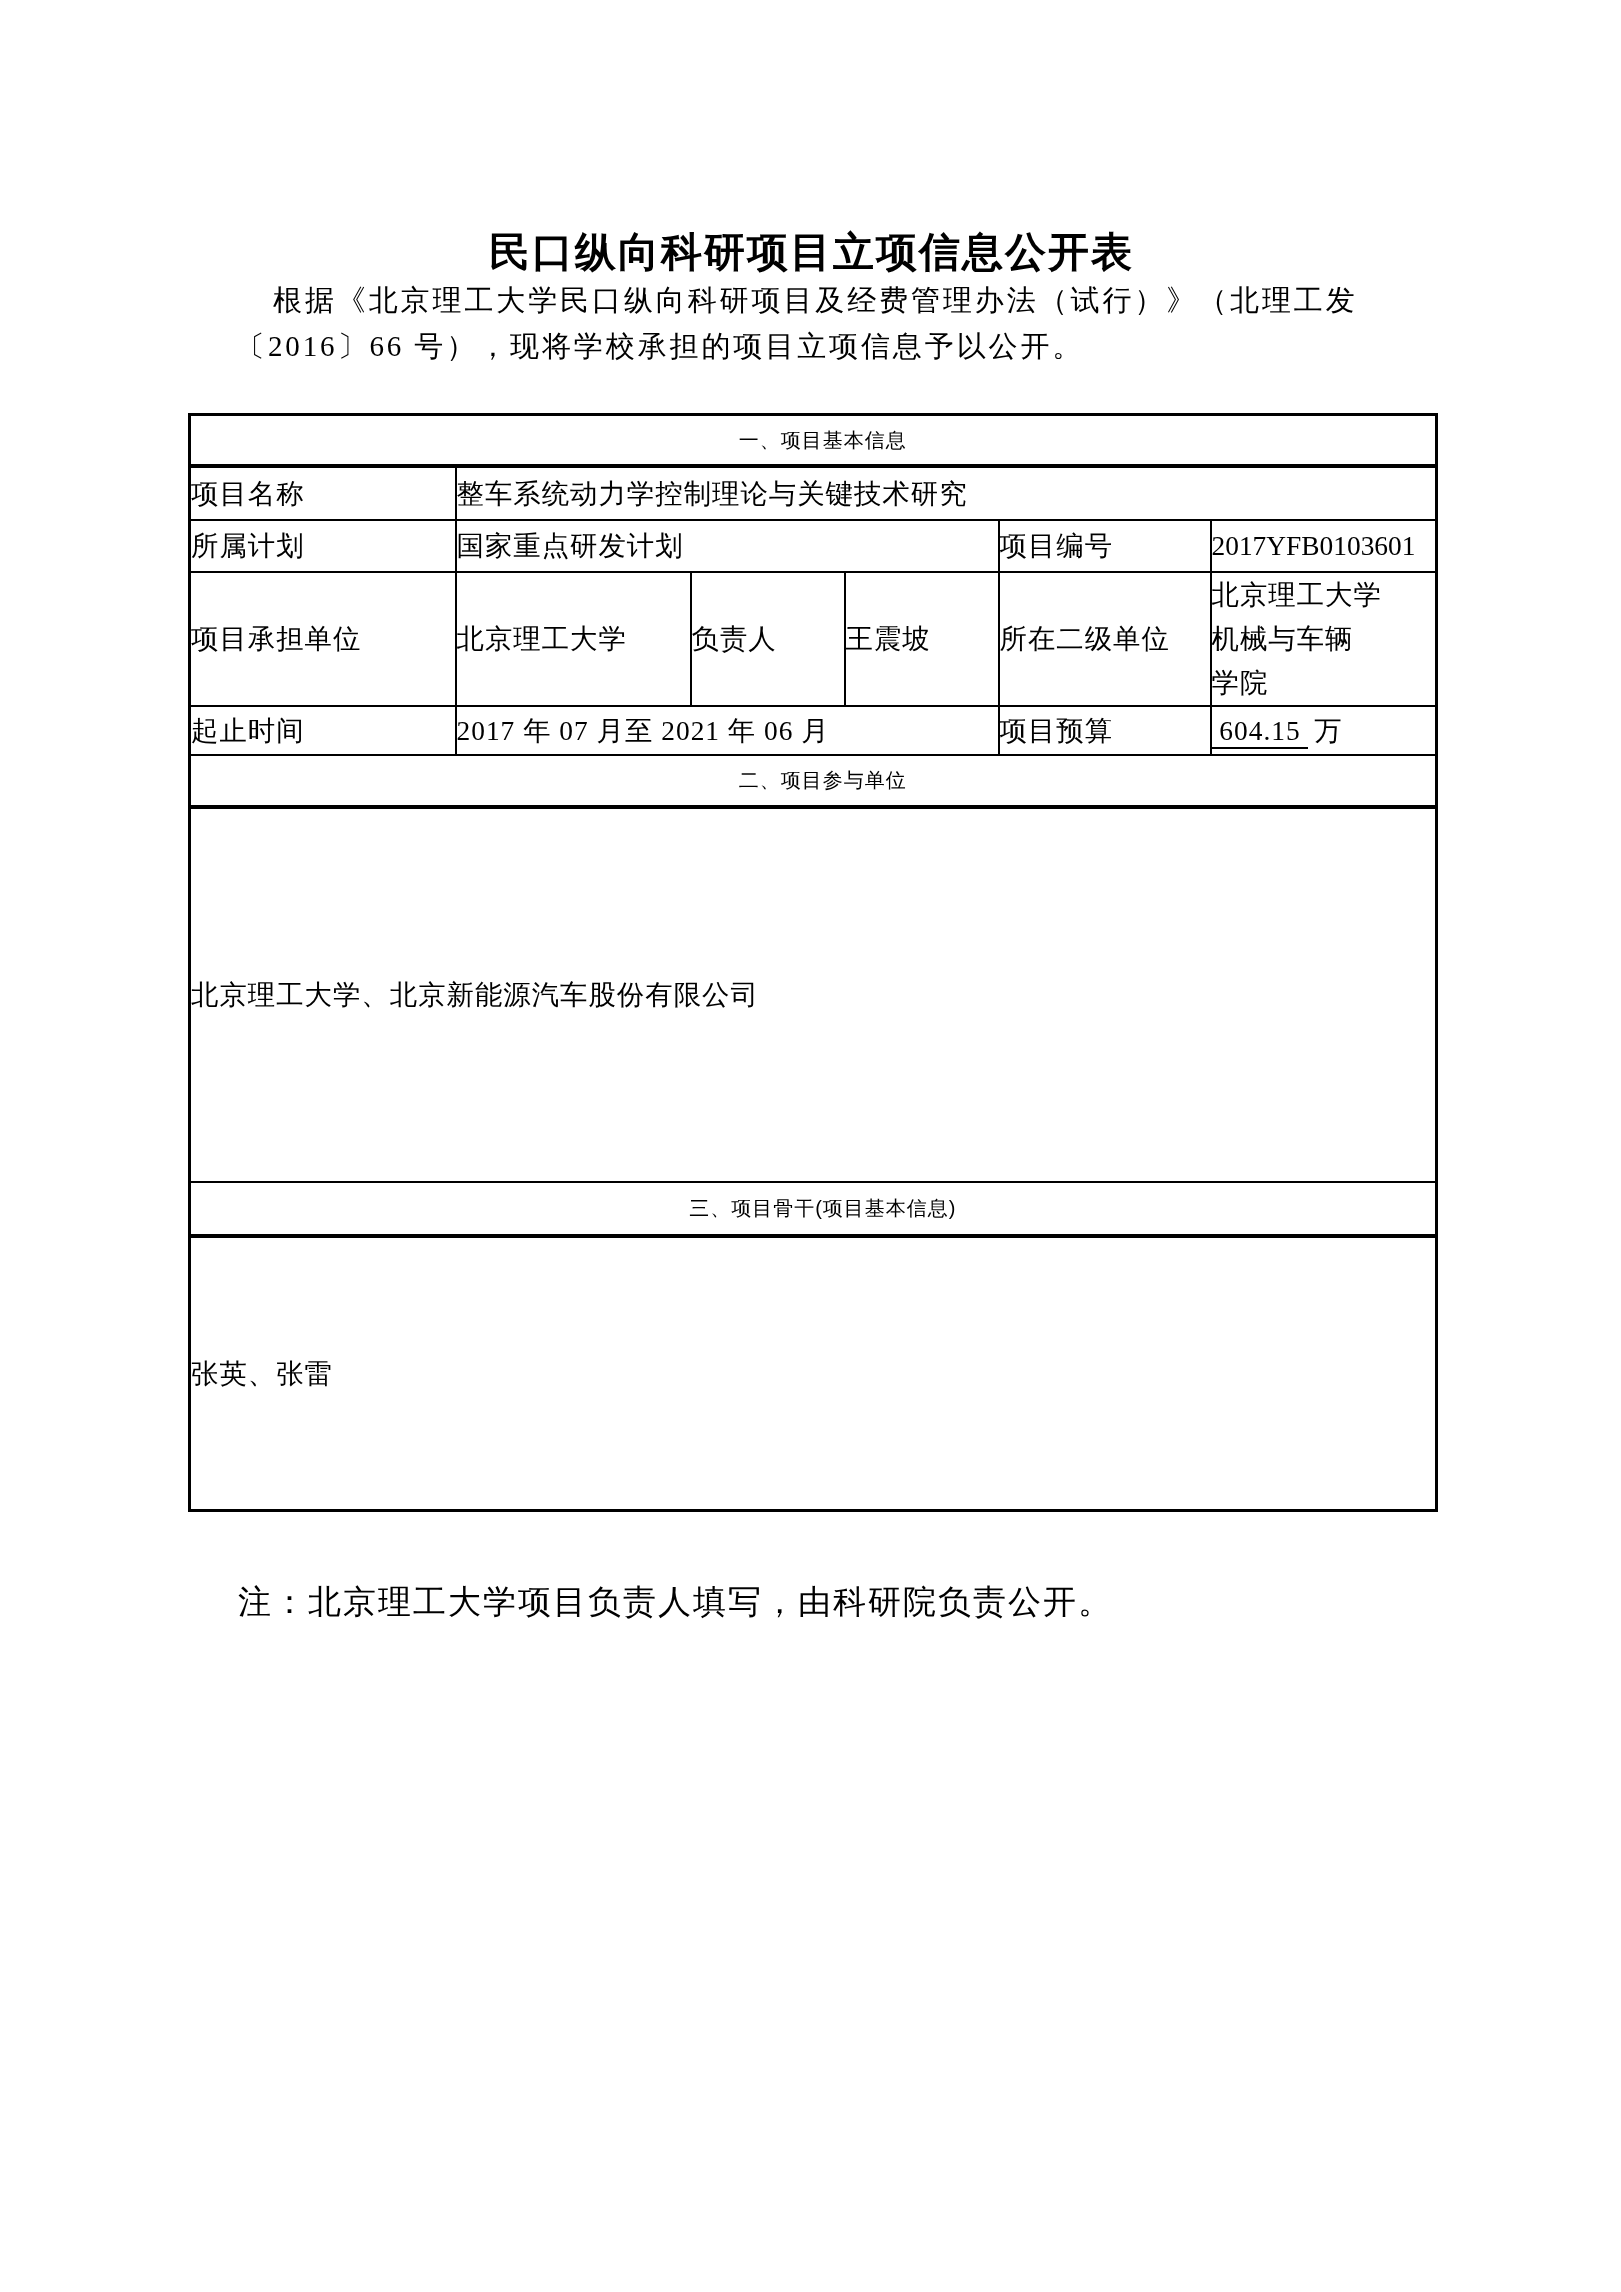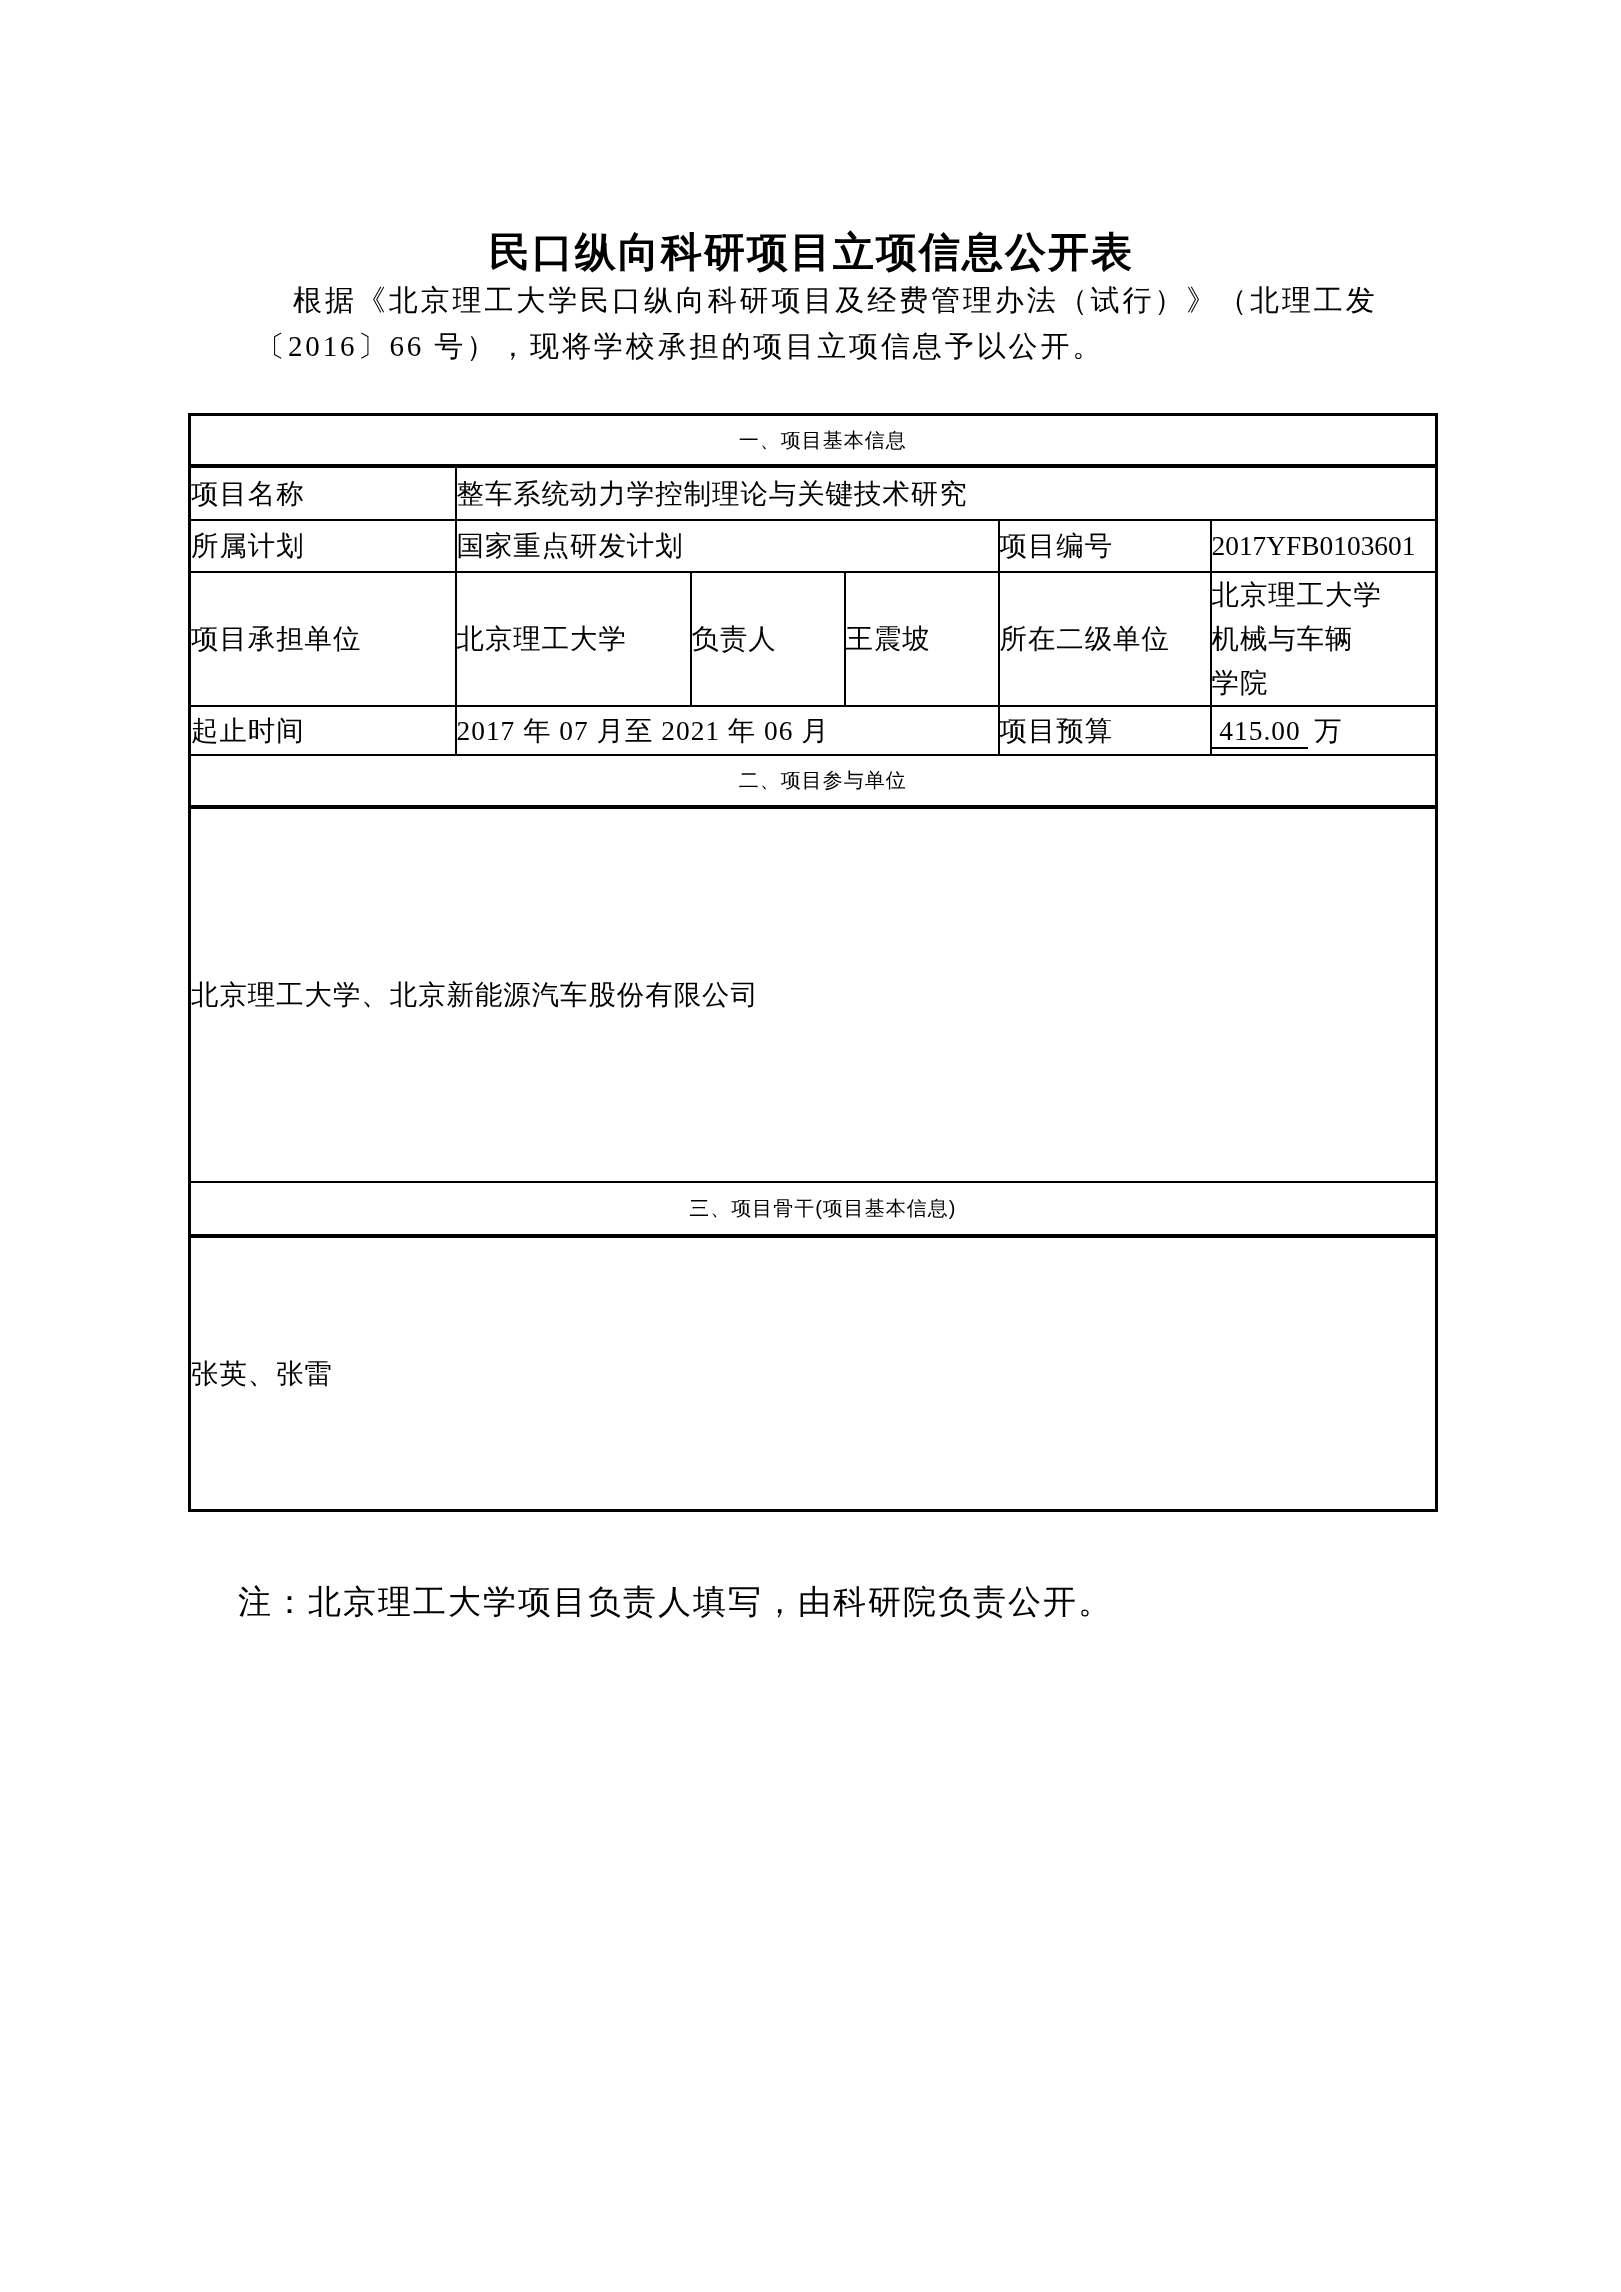--- a/index.html
+++ b/index.html
@@ -7,21 +7,21 @@
     width:1621px;height:2293px;background:#ffffff;color:#000;
     font-family:"Liberation Serif","DejaVu Serif",serif;
     position:relative;overflow:hidden;
   }
   .title{
     position:absolute;top:228px;left:188px;width:1247px;
     text-align:center;font-size:41px;font-weight:bold;
     letter-spacing:2px;line-height:49px;
   }
   .intro{
-    position:absolute;top:277px;left:256px;width:1166px;
+    position:absolute;top:277px;left:236px;width:1166px;
     font-size:29px;line-height:46px;letter-spacing:2.9px;
   }
   .intro-line1{text-indent:37px;white-space:nowrap;}
   .intro-line2{white-space:nowrap;}
   table.form{
     position:absolute;top:413px;left:188px;width:1247px;
     border-collapse:collapse;table-layout:fixed;
     font-size:27.4px;border:3.9px solid #000;
   }
   table.form td{
@@ -108,21 +108,21 @@
         <div>学院</div>
       </div>
     </td>
   </tr>
 
   <tr class="h-r6">
     <td>起止时间</td>
     <td colspan="3">2017 年 07 月至 2021 年 06 月</td>
     <td>项目预算</td>
     <td>
-      <span class="underlined">415.00</span><span class="budget-unit">万</span>
+      <span class="underlined">604.15</span><span class="budget-unit">万</span>
     </td>
   </tr>
 
   <tr class="sec h-r7">
     <td colspan="6">二、项目参与单位</td>
   </tr>
 
   <tr class="h-r8">
     <td colspan="6" class="free">北京理工大学、北京新能源汽车股份有限公司</td>
   </tr>

